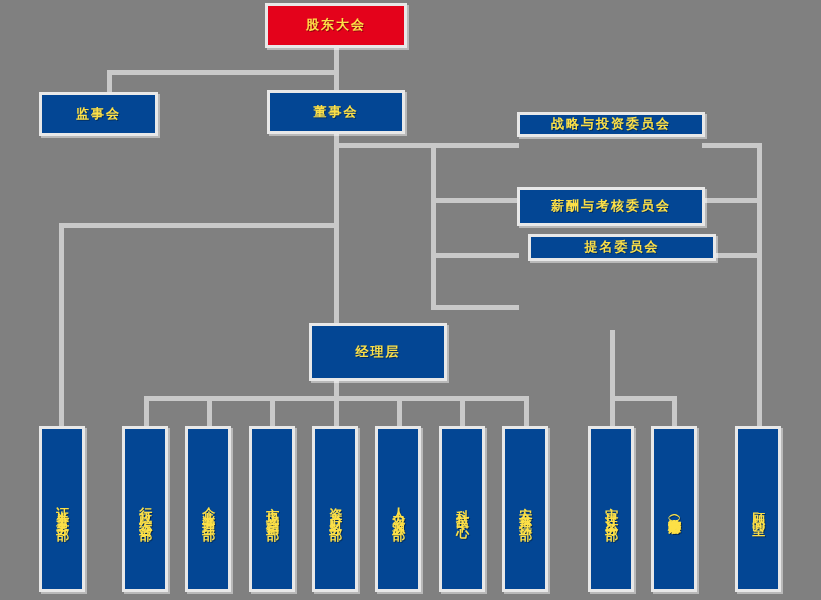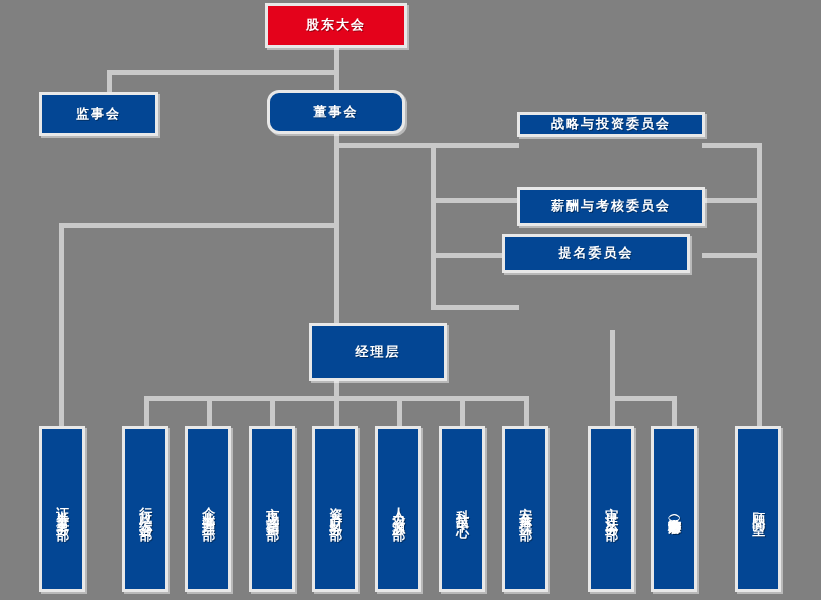--- a/index.html
+++ b/index.html
@@ -27,21 +27,21 @@
   .line.h { height: 5px; }
   .line.v { width: 5px; }
 
   
   .node {
     position: absolute;
     box-sizing: border-box;
     background: #034694;
     border: 3px solid #e8e8e8;
     box-shadow: 2px 2px 0 rgba(255,255,255,0.45);
-    color: #ffffff;
+    color: #fde047;
     display: flex;
     align-items: center;
     justify-content: center;
     text-align: right;
     font-weight: bold;
     letter-spacing: 2px;
     font-size: 13px;
     line-height: 1.25;
     z-index: 3;
   }
@@ -115,33 +115,33 @@
   <div class="line v" style="left:524px; top:396px; height:32px;"></div>
 
   <div class="node red" style="left:265px; top:3px; width:142px; height:45px;">
     <span class="label">股东大会</span>
   </div>
 
   <div class="node" style="left:39px; top:92px; width:119px; height:44px;">
     <span class="label">监事会</span>
   </div>
 
-  <div class="node" style="left:267px; top:90px; width:138px; height:44px;border-radius:12px;">
+  <div class="node" style="left:267px; top:90px; width:138px; height:44px;">
     <span class="label">董事会</span>
   </div>
 
   <div class="node" style="left:517px; top:112px; width:188px; height:25px;">
     <span class="label">战略与投资委员会</span>
   </div>
 
   <div class="node" style="left:517px; top:179px; width:188px; height:39px;margin-top:8px;">
     <span class="label">薪酬与考核委员会</span>
   </div>
 
-  <div class="node" style="left:502px; top:234px; width:188px; height:39px;">
+  <div class="node" style="left:528px; top:234px; width:188px; height:27px;">
     <span class="label">提名委员会</span>
   </div>
 
 
   <div class="node" style="left:271px; top:323px; width:138px; height:58px;margin-left:38px;">
     <span class="label">经理层</span>
   </div>
 
   <div class="node vert" style="left:39px; top:426px; width:46px; height:166px;">
     <span class="label">证券事务部</span>

